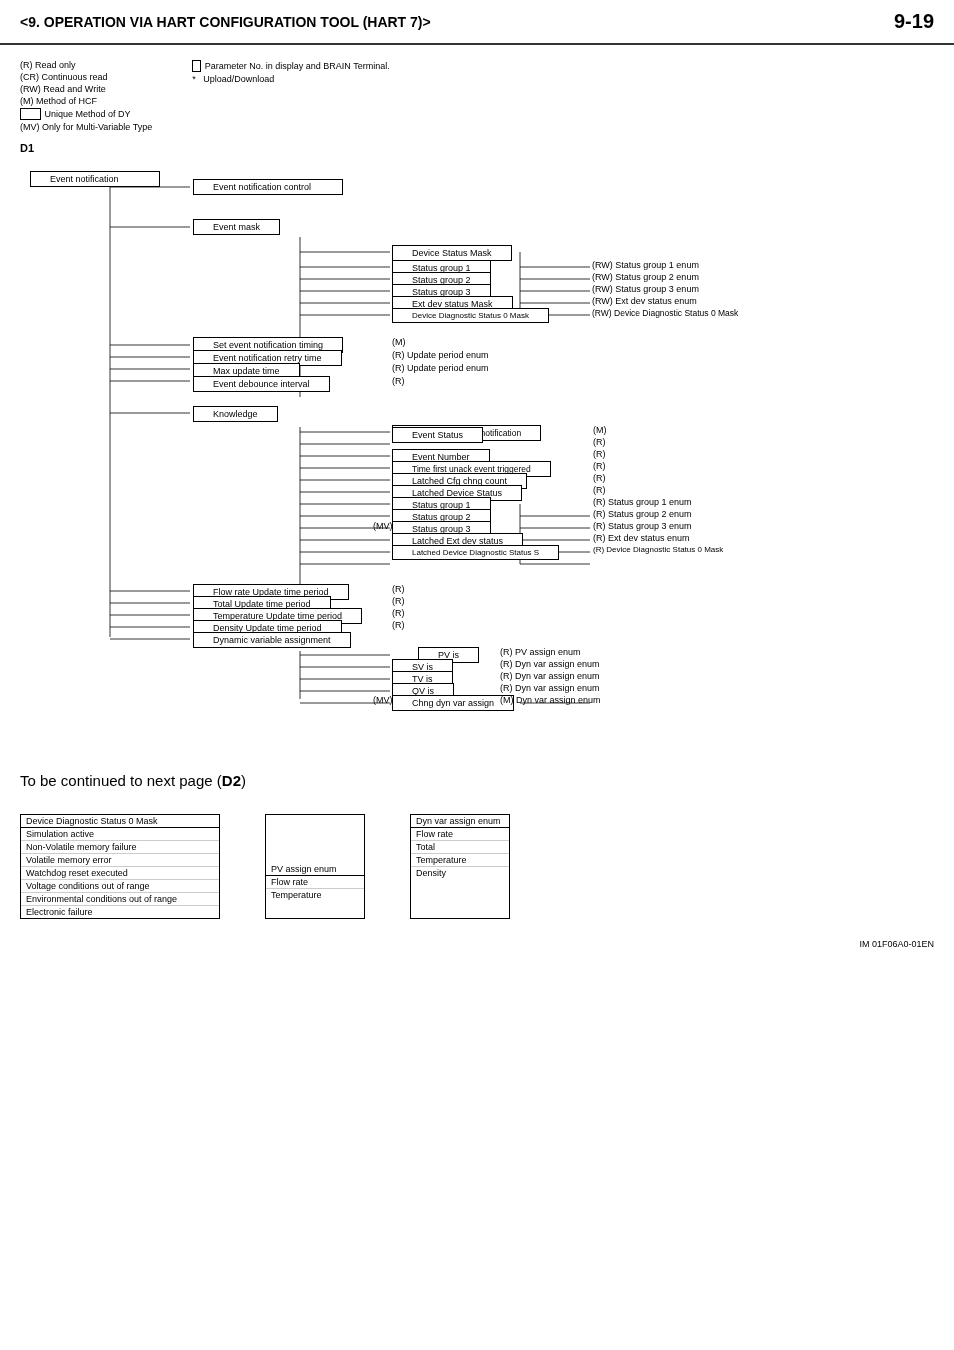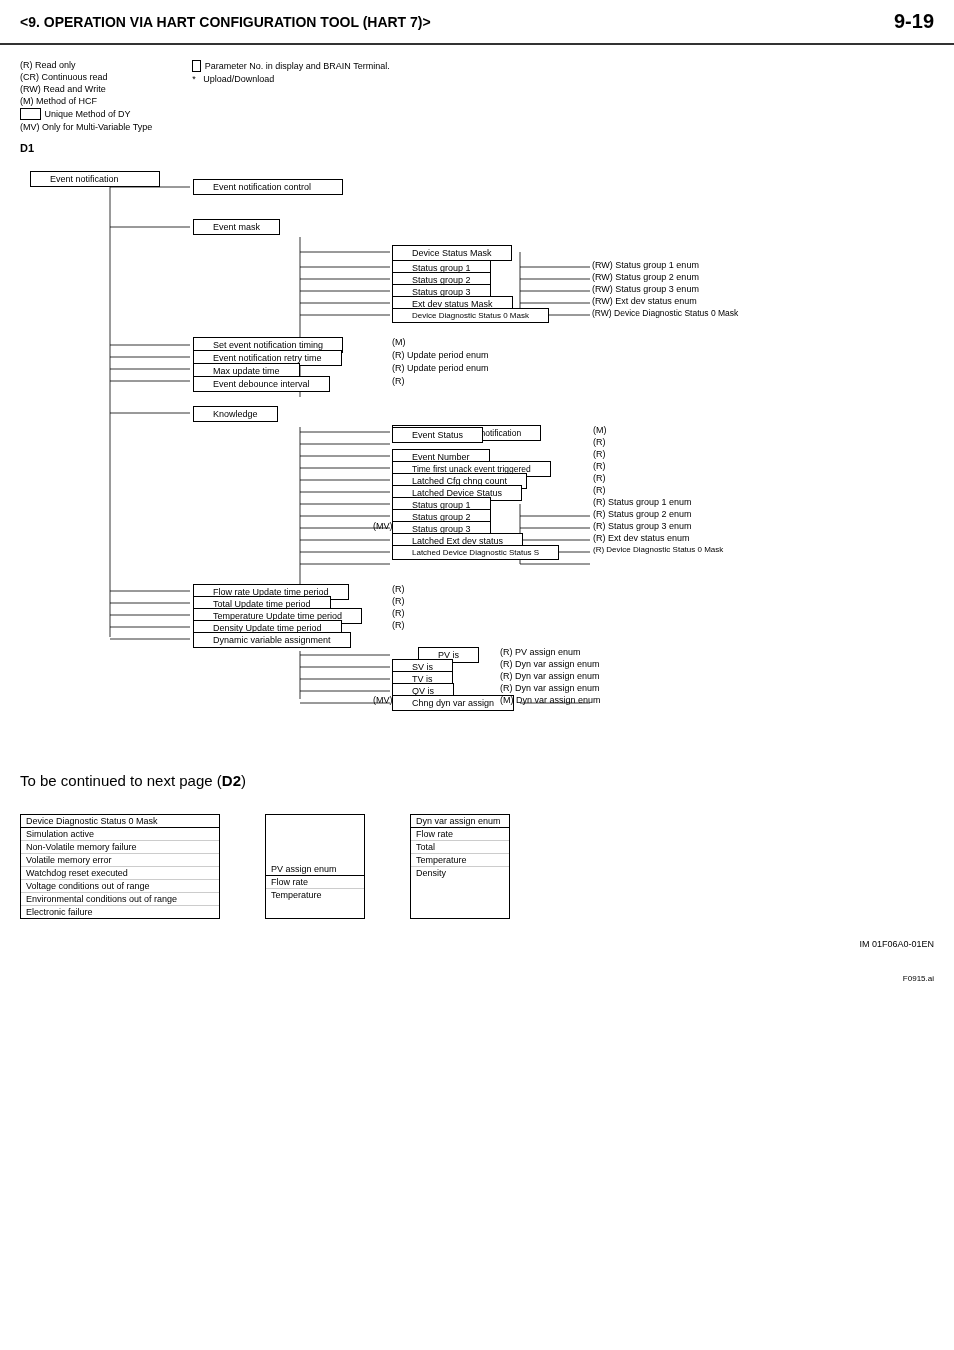--- a/index.html
+++ b/index.html
@@ -395,14 +395,13 @@
     <div class="data-row">Flow rate</div>
     <div class="data-row">Total</div>
     <div class="data-row">Temperature</div>
     <div class="data-row">Density</div>
   </div>
 
 </div>
 
 <div style="position:relative; margin-top:10px;">
   <div class="im-text">IM 01F06A0-01EN</div>
-  <div class="footer-text">F0915.ai</div>
 </div>
 
 </body></html>

